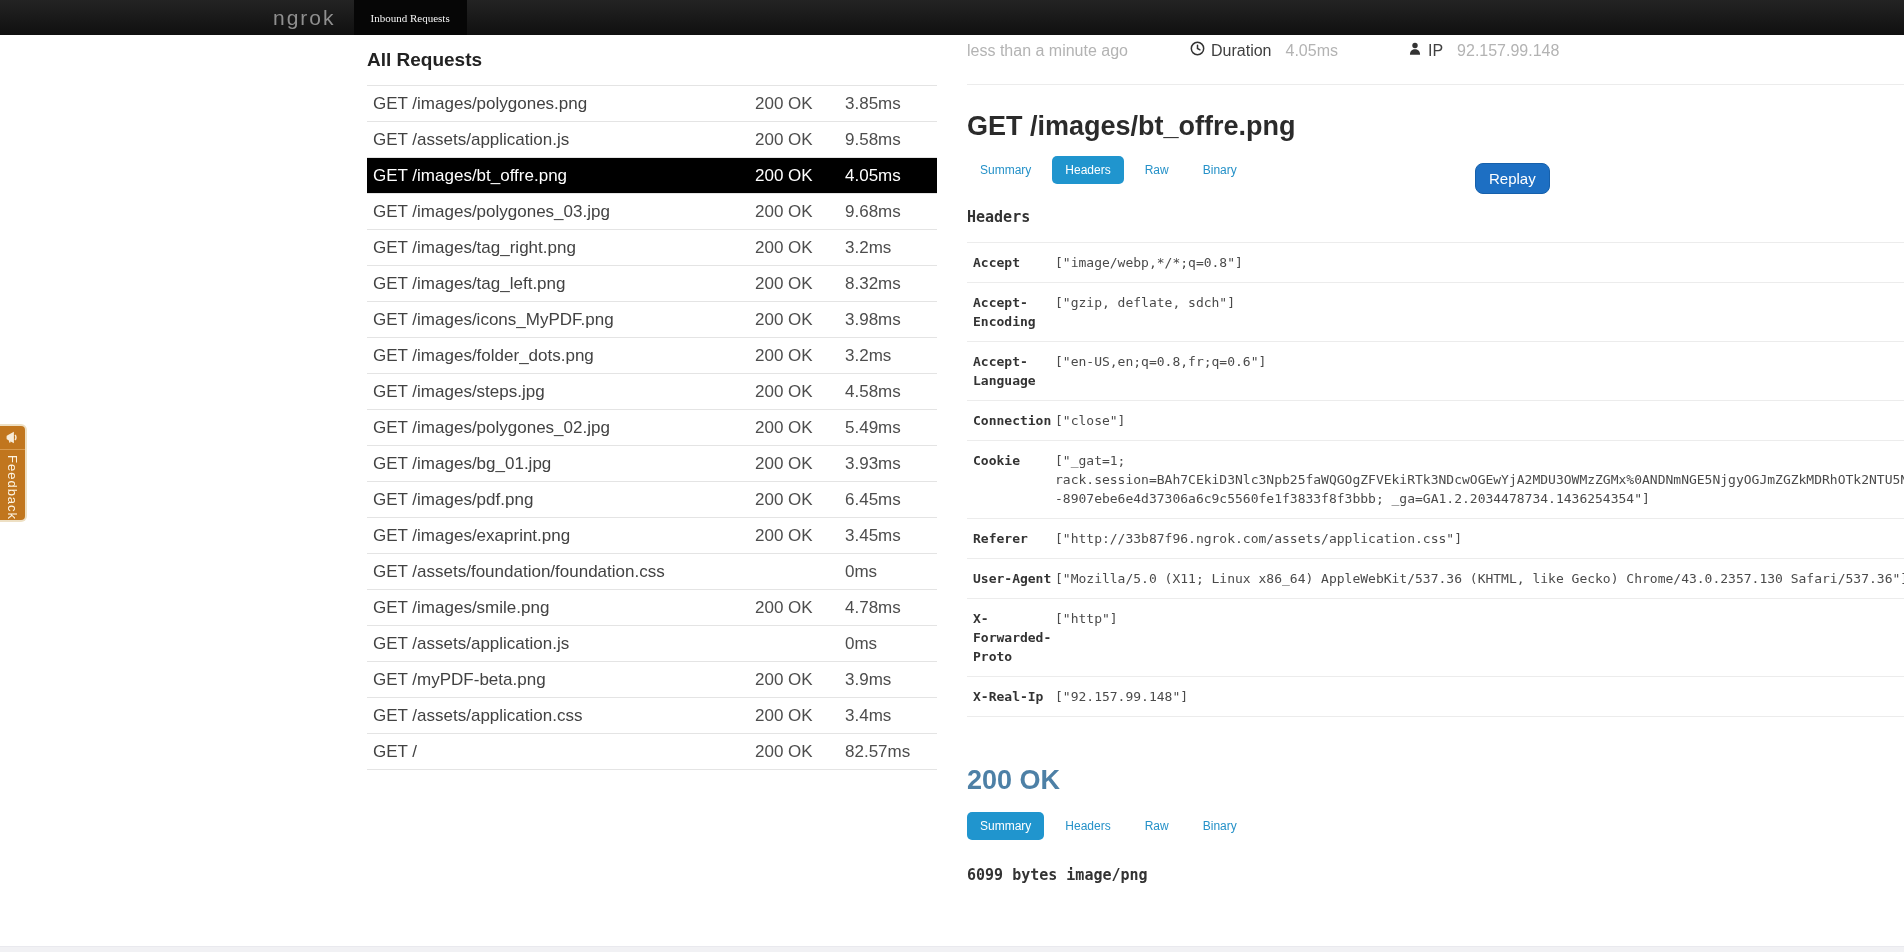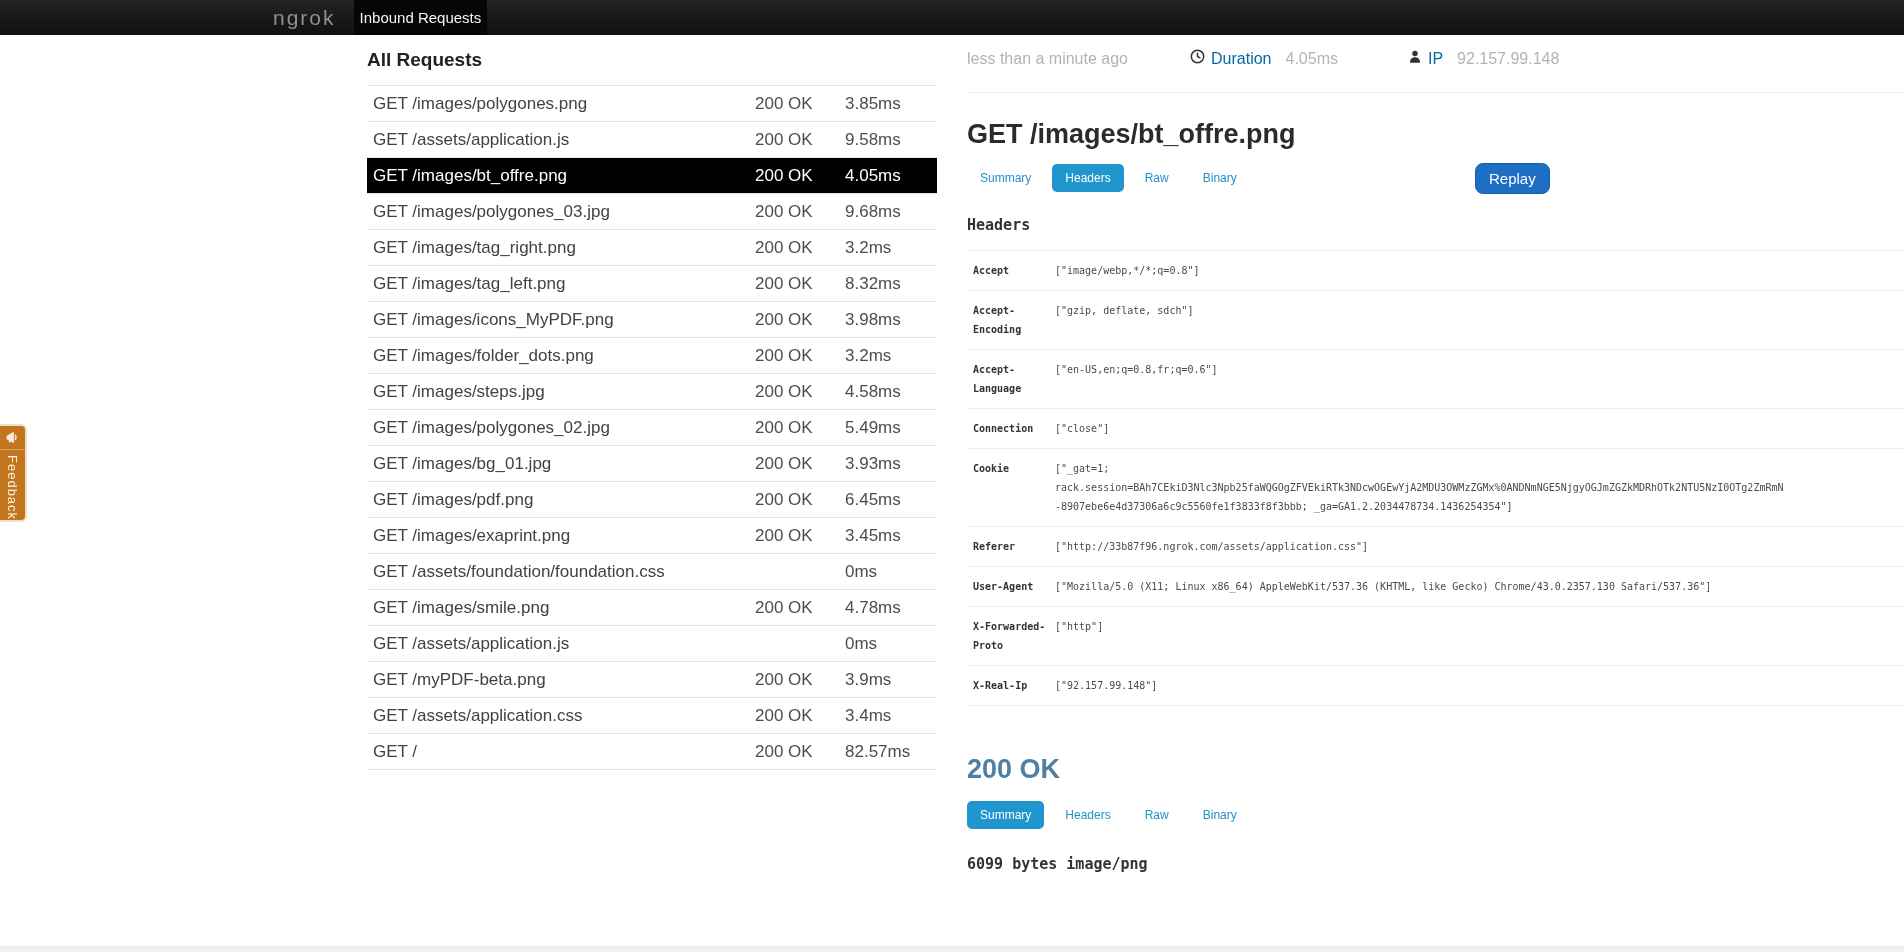--- a/index.html
+++ b/index.html
@@ -5,22 +5,22 @@
   * { margin:0; padding:0; box-sizing:border-box; }
   html,body { width:1904px; height:952px; overflow:hidden; background:#fff;
               font-family:"Liberation Sans", sans-serif; }
 
   
   .navbar { position:absolute; left:0; top:0; width:1904px; height:35px;
             background:linear-gradient(#232323,#101010);
             display:flex; align-items:stretch; padding-left:273px; }
   .brand { align-self:center; color:#8f8f8f; font-size:21px; letter-spacing:2px;
            margin-right:18px; }
-  .nav-tab { display:flex; align-items:center; padding:0 6px; background:#060606;
-             color:#f5f5f5; font-size:15px; }
+  .nav-tab { display:flex; align-items:center; padding:0 17px; background:#060606;
+             color:#f5f5f5; font-size:11px;font-family:Liberation Serif, serif; }
 
   
   .feedback { position:absolute; left:0; top:424px; width:27px; height:98px;
               background:#c1761e; border:2px solid #eee0c4; border-left:none;
               border-radius:0 6px 6px 0; display:flex; flex-direction:column;
               align-items:center; cursor:pointer; }
   .fb-icon { width:100%; height:26px; display:flex; align-items:center; justify-content:center;
              border-bottom:1px solid #d99b4e; }
   .fb-label { writing-mode:vertical-rl; text-orientation:mixed; color:#fdf4e2;
               font-size:13px; letter-spacing:1px; margin-top:5px; }
@@ -34,24 +34,24 @@
              color:#424242; cursor:pointer; }
   .req-path   { width:300px; }
   .req-status { width:90px; margin-left:82px; color:#4d4d4d; }
   .req-time   { flex:1; text-align:left; color:#4d4d4d; }
   .req-row.selected { background:#000; }
   .req-row.selected .req-path, .req-row.selected .req-status,
   .req-row.selected .req-time { color:#fff; }
 
   
   .detail { position:absolute; left:967px; top:35px; right:0; bottom:6px; overflow:hidden; }
-  .meta { display:flex; align-items:center; padding:14px 0 24px 0; border-bottom:1px solid #ececec;
+  .meta { display:flex; align-items:center; padding:6px 0 24px 0; border-bottom:1px solid #ececec;
           font-size:16px; }
   .meta .dim { color:#b3b3b3; }
-  .meta .dark { color:#0369a1; }
+  .meta .dark { color:#404040; }
   .meta-age { margin-right:62px; }
   .m-icon { display:inline-block; vertical-align:-2px; margin-right:6px; }
   .meta-duration-label { margin-right:14px; }
   .meta-duration { margin-right:70px; }
   .meta-ip-label { margin-right:14px; }
 
   h1.req-title { font-size:27px; font-weight:bold; color:#2b2b2b; margin:26px 0 14px 0; }
 
   .tabs { display:flex; align-items:center; margin-bottom:18px; }
   .tab { color:#2591c8; font-size:12px; padding:7px 13px; margin-right:8px;
@@ -60,21 +60,21 @@
 
   .replay { position:absolute; left:508px; top:128px; background:#1d6fc3;
             border:1px solid #1660ab; border-radius:8px; color:#fff; font-size:15px;
             font-family:"Liberation Sans", sans-serif; padding:6px 13px; cursor:pointer; }
 
   .sec-title { font-family:"DejaVu Sans Mono", monospace; font-weight:bold;
                font-size:15px; color:#333; margin:24px 0 16px 0; }
 
   #headers-table { border-top:1px solid #ececec; }
   .hdr-row { display:flex; border-bottom:1px solid #ececec; padding:10px 0;
-             font-family:"DejaVu Sans Mono", monospace; font-size:10px; line-height:19px; }
+             font-family:"DejaVu Sans Mono", monospace; font-size:13px; line-height:19px; }
   .hdr-name { width:82px; margin-left:6px; flex:none; font-weight:bold; color:#333;
               word-break:normal; overflow-wrap:break-word; }
   .hdr-value { flex:1; color:#4a4a4a; min-width:0; }
   .hdr-value .vline { white-space:nowrap; }
 
   h1.resp-title { font-size:27px; font-weight:bold; color:#4d80a6; margin:48px 0 16px 0; }
   .summary { font-family:"DejaVu Sans Mono", monospace; font-weight:bold; font-size:15px;
              color:#333; margin-top:26px; }
 
   

